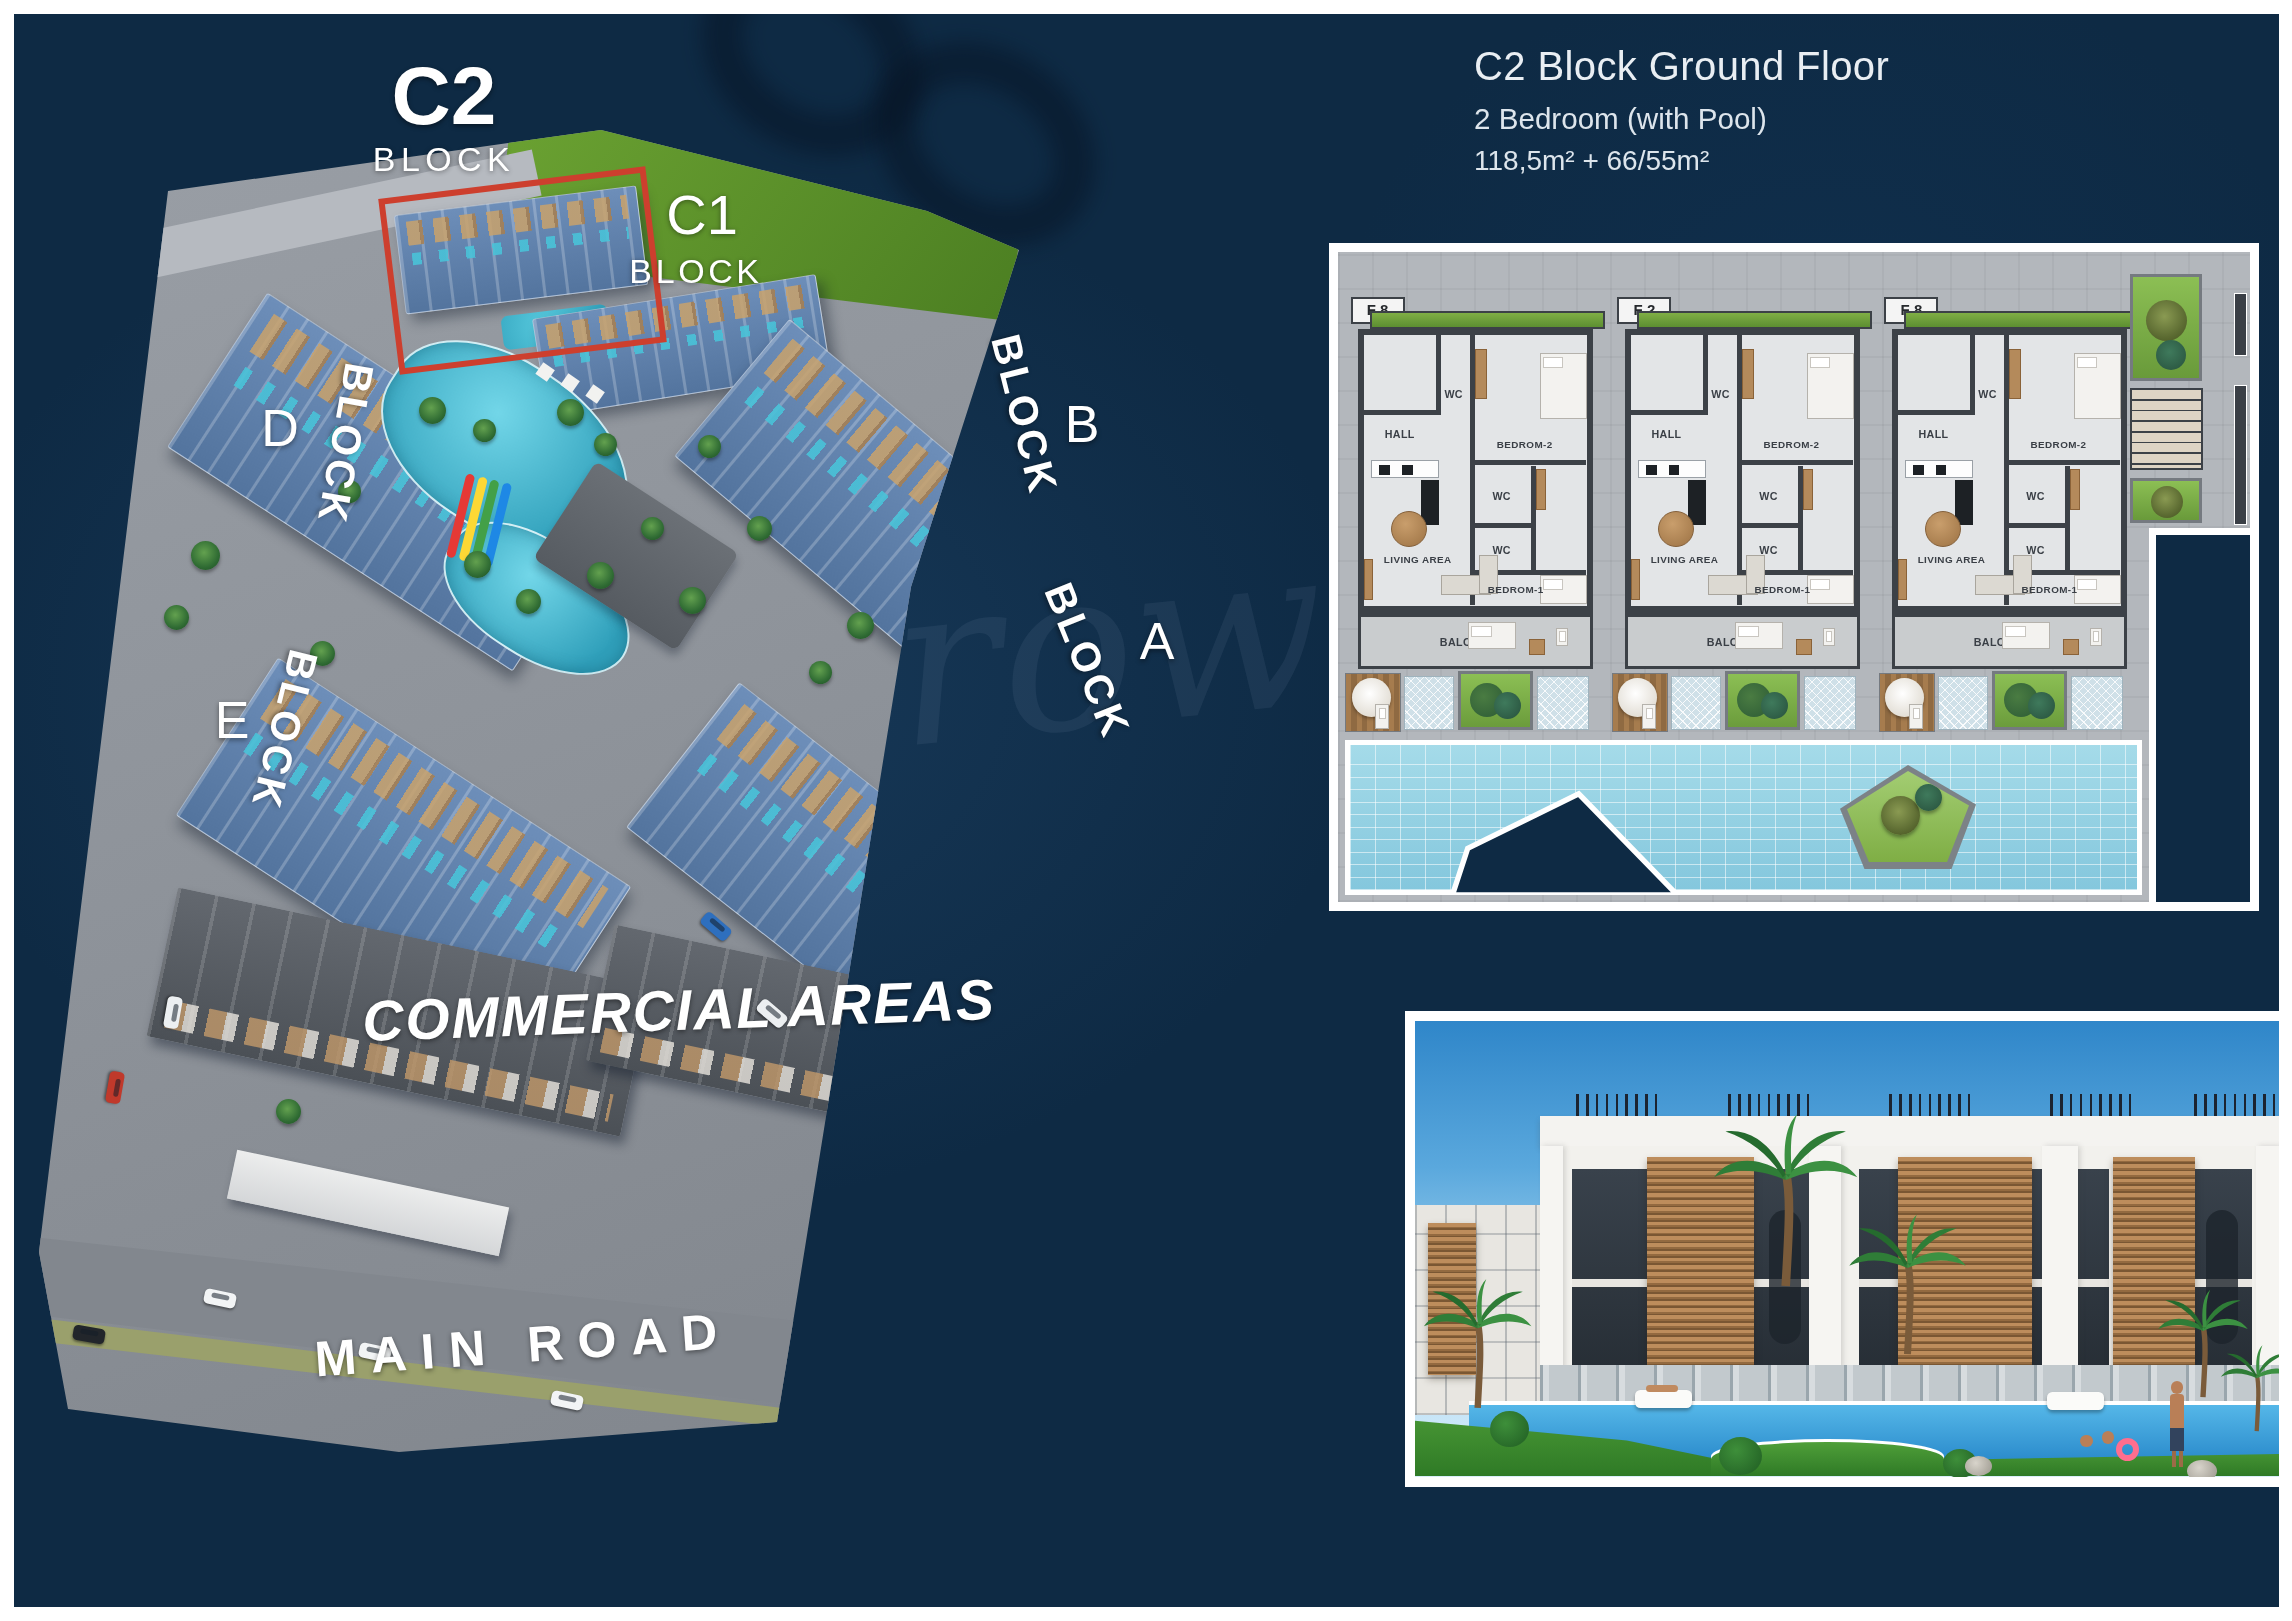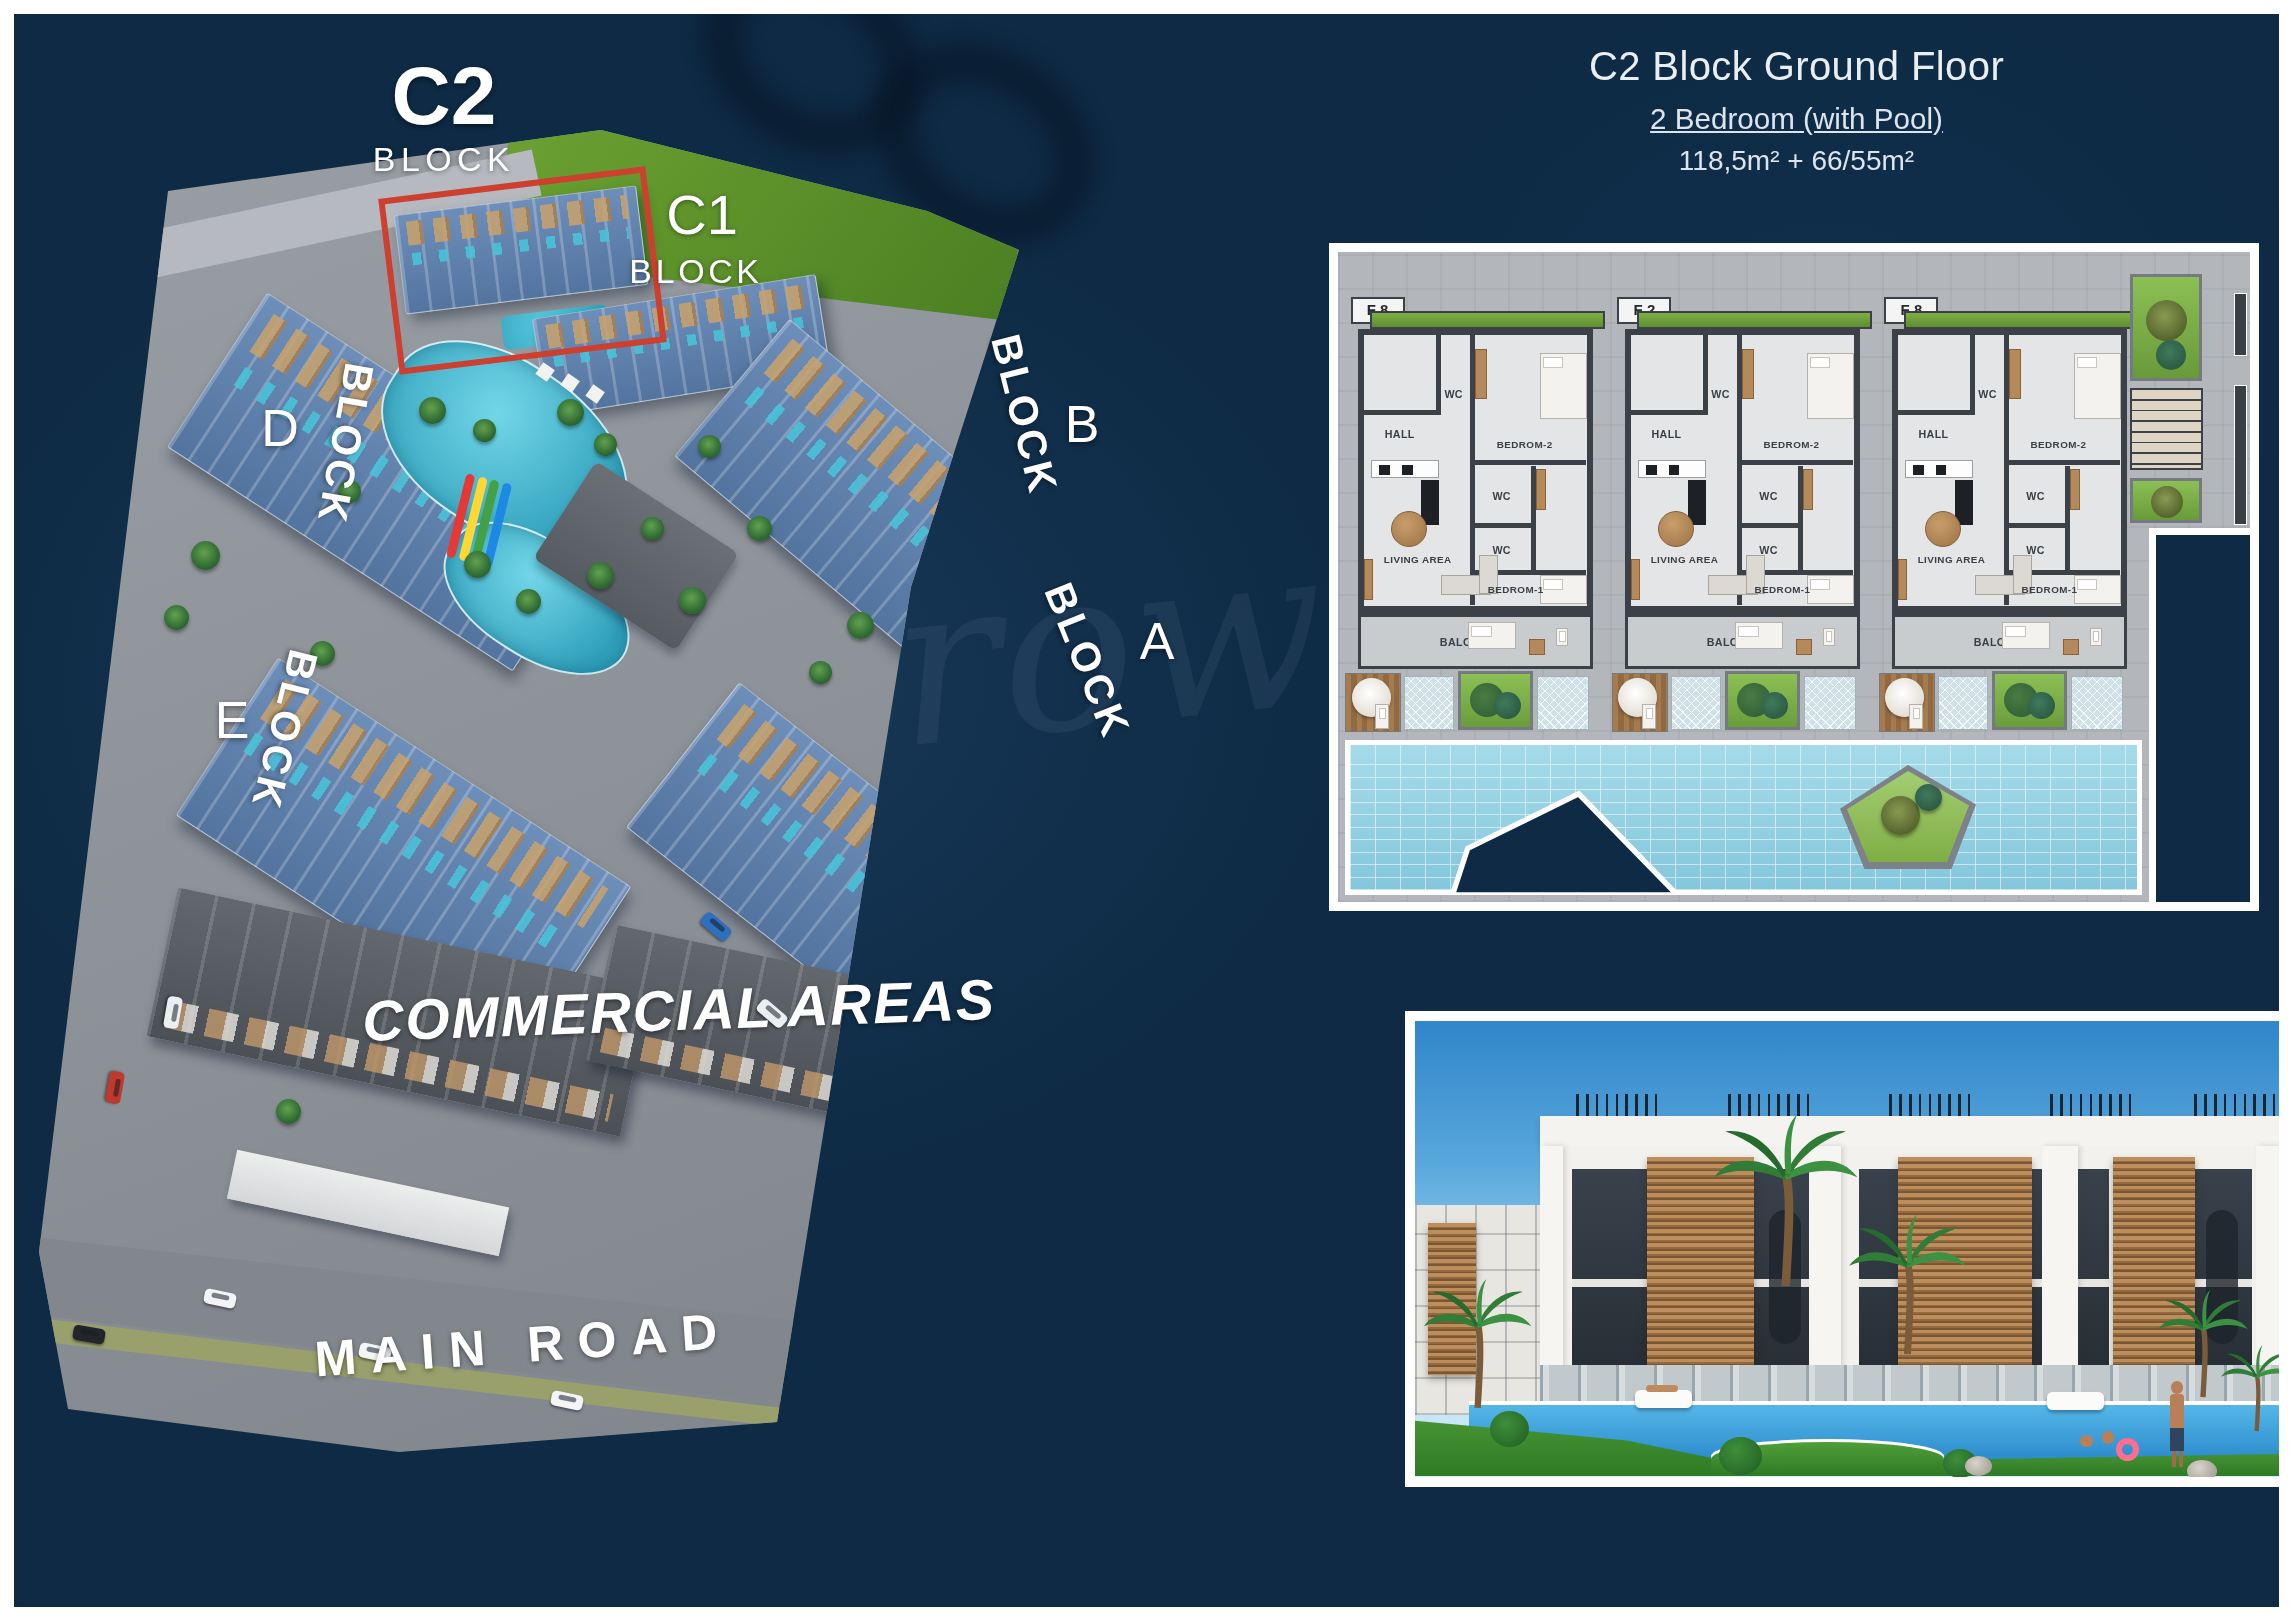--- a/index.html
+++ b/index.html
@@ -85,23 +85,23 @@
       repeating-linear-gradient(90deg, rgba(255,255,255,.55) 0 0.9px, rgba(0,0,0,0) 0.9px 12.5px),
       repeating-linear-gradient(0deg, rgba(255,255,255,.55) 0 0.9px, rgba(0,0,0,0) 0.9px 12.5px),
       linear-gradient(180deg,#a5dbe9,#84c7dd);}
   .pent{clip-path:polygon(50% 0,100% 38%,82% 100%,18% 100%,0 42%);}
   .stairs{position:absolute;background:
       repeating-linear-gradient(180deg, rgba(0,0,0,0) 0 9px, #3c4147 9px 10.7px),#ded4c4;
       border:2.7px solid #3c4147;}
   .garden{position:absolute;background:linear-gradient(#8cbf54,#699a3a);border:3.6px solid #757a80;}
   .tree{position:absolute;border-radius:50%;}
   
-  .titleblock{position:absolute;left:1460px;top:30px;width:645px;text-align:center;color:#e9eef3;}
+  .titleblock{position:absolute;left:1460px;top:30px;width:645px;text-align:left;color:#e9eef3;}
   .titleblock .t1{font-size:40px;font-weight:400;letter-spacing:0.4px;}
-  .titleblock .t2{font-size:29.6px;font-weight:400;margin-top:12.5px;color:#dde5ec;text-decoration:underline;}
+  .titleblock .t2{font-size:29.6px;font-weight:400;margin-top:12.5px;color:#dde5ec;}
   .titleblock .t3{font-size:28px;font-weight:400;margin-top:9px;color:#dde5ec;}
   
   .render{position:absolute;left:1391px;top:997px;width:887px;height:476px;border:10.7px solid #fff;overflow:hidden;
     background:linear-gradient(180deg,#2f86c9 0%,#5aa8dd 32%,#a8d6f0 62%,#d9eefb 100%);}
   .rcol{position:absolute;background:#f6f5f2;box-shadow:2.7px 0 5.4px rgba(60,60,60,.18);}
   .glasspanel{position:absolute;background:linear-gradient(180deg,#39424c,#232a31);}
   .glasspanel::after{content:'';position:absolute;left:0;right:0;top:45%;height:8px;background:#e8e6e1;}
   .screen{position:absolute;background:repeating-linear-gradient(180deg,#bd8d5c 0 3.6px,#936a40 3.6px 5.4px,#7a5733 5.4px 7.2px);
     box-shadow:0 3.6px 7.2px rgba(40,30,15,.35);}
   .rail{position:absolute;height:23px;background:repeating-linear-gradient(90deg,#1c2430 0 2.7px,rgba(0,0,0,0) 2.7px 9.9px);}

